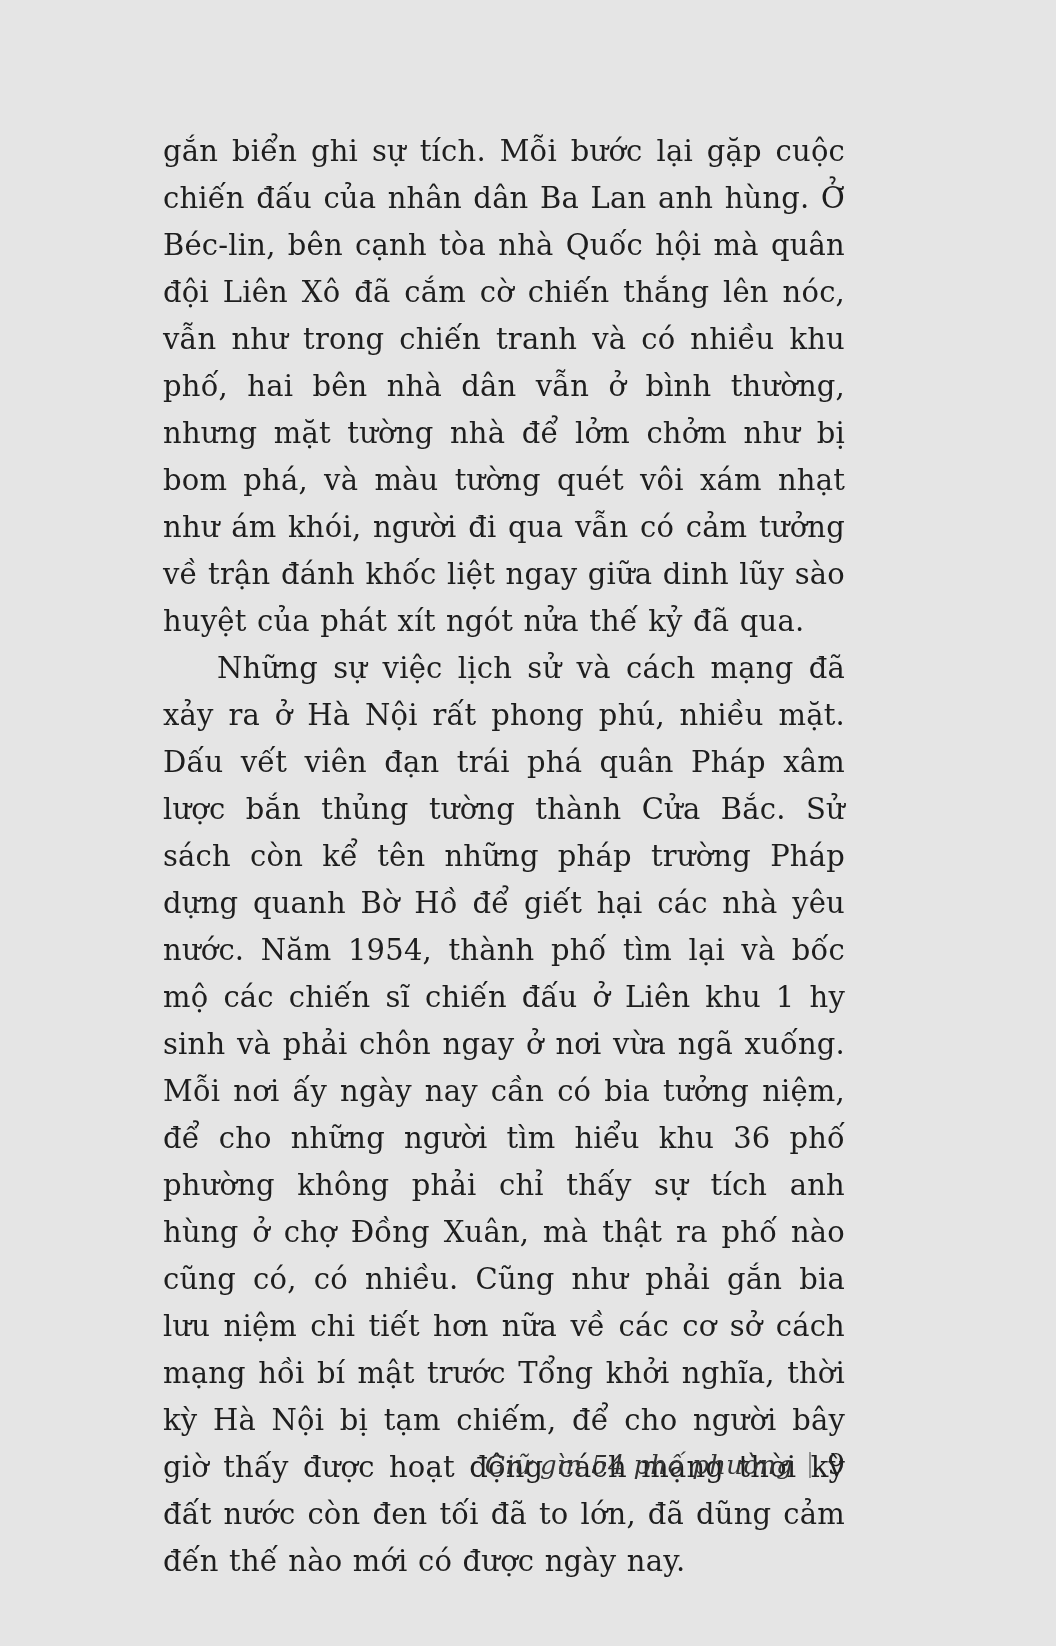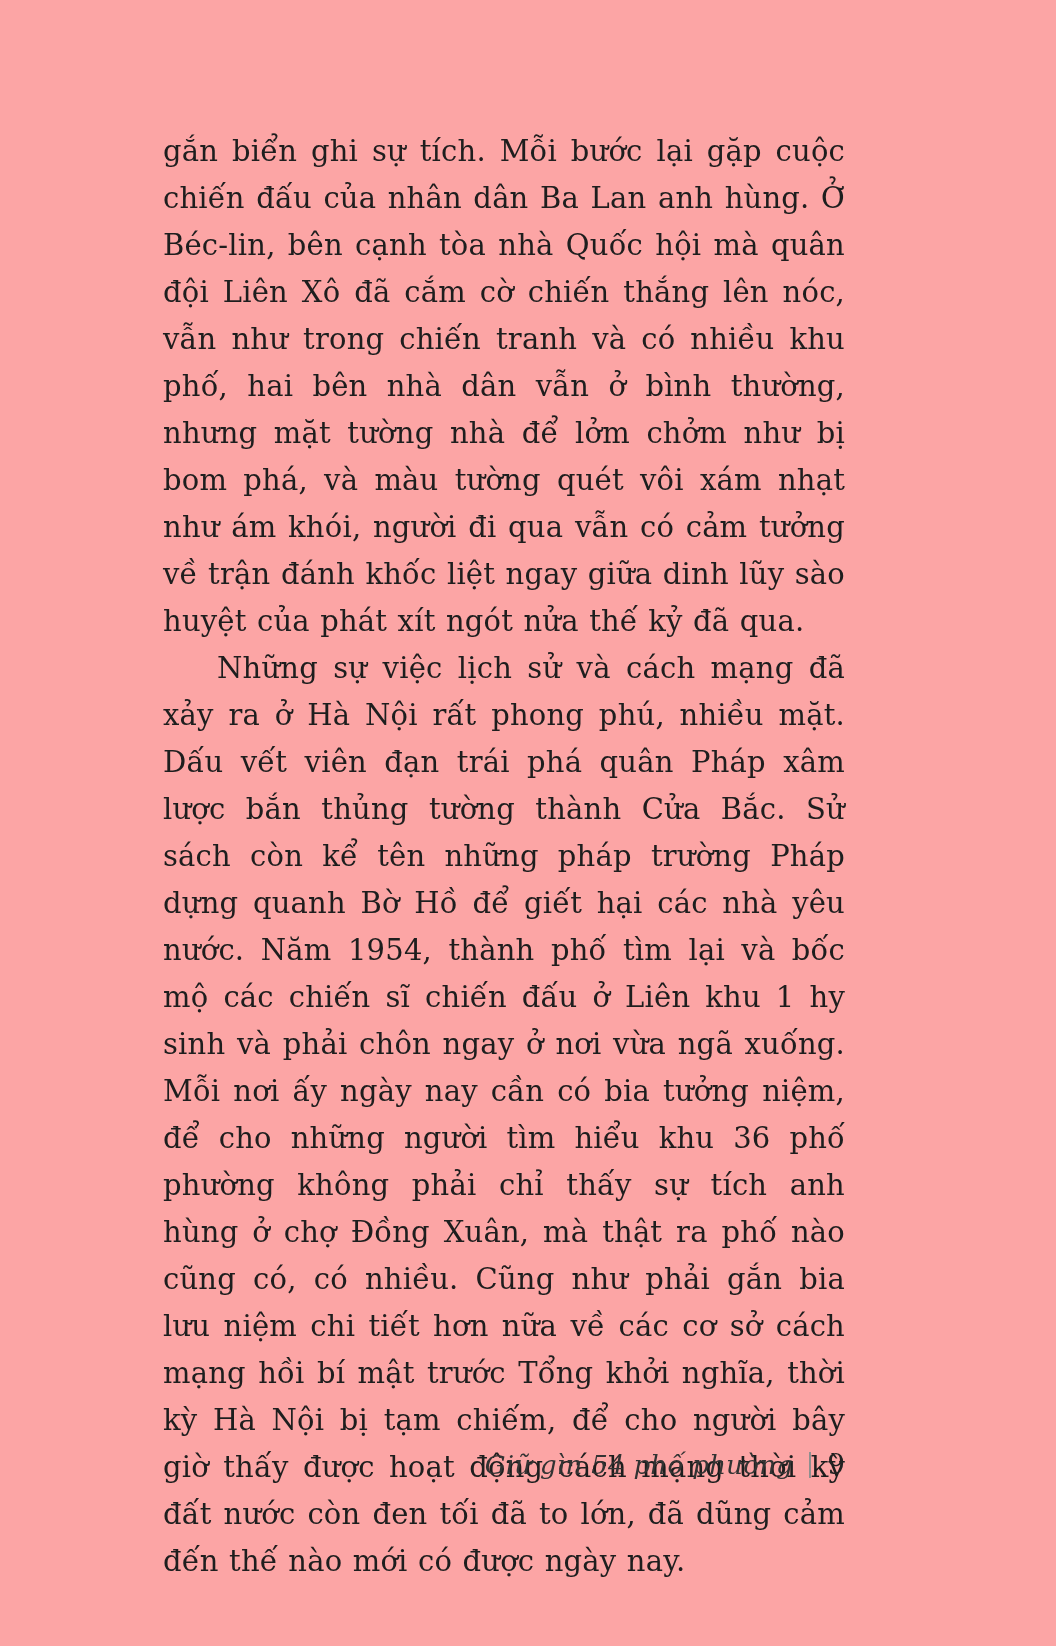--- a/index.html
+++ b/index.html
@@ -4,21 +4,21 @@
 <style>
   html, body {
     margin: 0;
     padding: 0;
     background: #ffffff;
   }
   .page {
     position: relative;
     width: 1056px;
     height: 1646px;
-    background: #fca5a5;
+    background: #e5e5e5;
     box-sizing: border-box;
     font-family: "DejaVu Serif", "Liberation Serif", serif;
     color: #1e1e1e;
     overflow: hidden;
   }
   .text-block {
     position: absolute;
     top: 128px;
     left: 163px;
     width: 682px;

